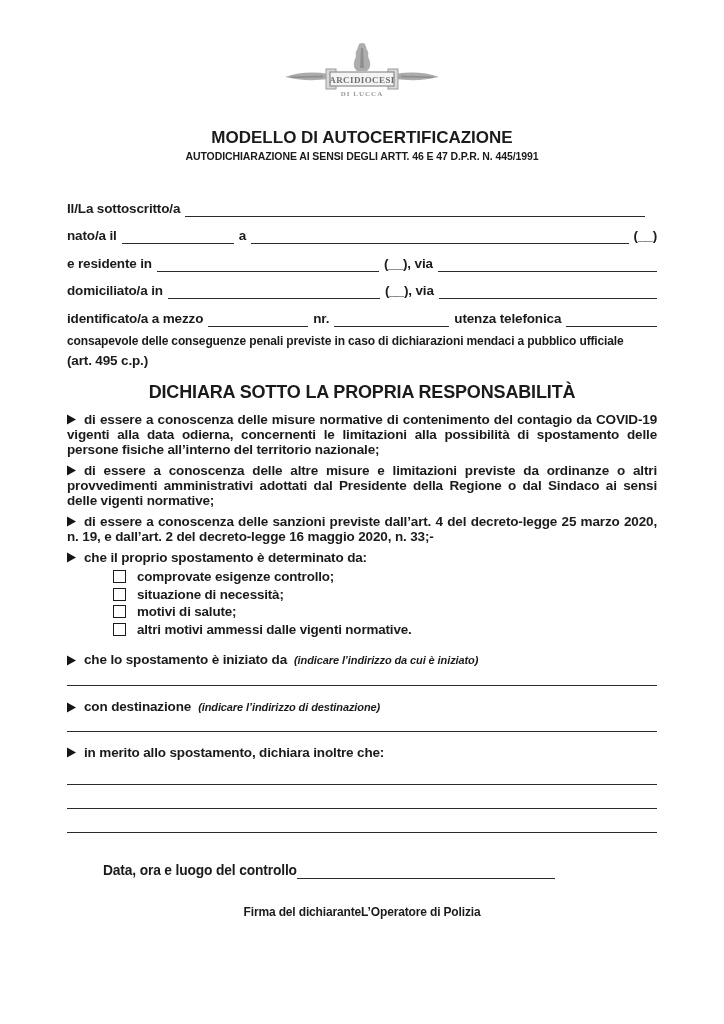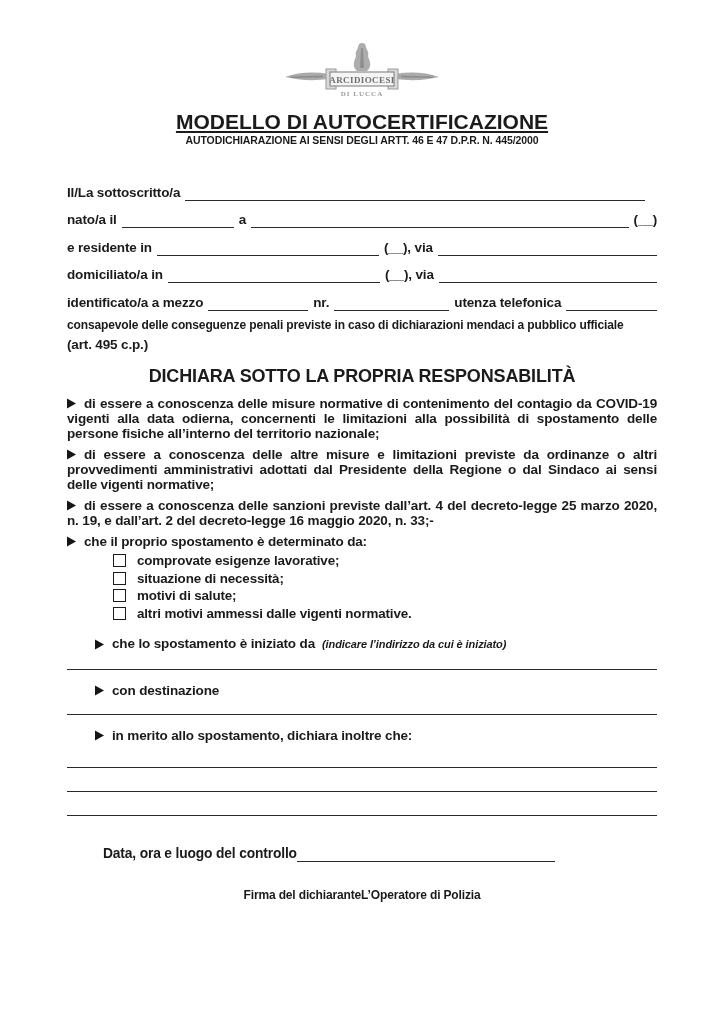--- a/index.html
+++ b/index.html
@@ -5,21 +5,21 @@
   html,body{margin:0;padding:0;background:#ffffff;}
   .page{
     width:724px;height:1024px;box-sizing:border-box;
     padding:42px 67px 0 67px;overflow:hidden;background:#fff;
     font-family:"Liberation Sans",sans-serif;font-weight:700;color:#1b1b1b;
     letter-spacing:-0.15px;
   }
   
   .logo-wrap{text-align:center;height:66px;}
   
-  .title{margin-top:4px;text-align:center;font-size:21px;line-height:20px;letter-spacing:0;text-decoration:underline;}
+  .title{margin-top:20px;text-align:center;font-size:17px;line-height:20px;letter-spacing:0;}
   .subtitle{margin-top:2px;text-align:center;font-size:10.5px;line-height:13px;letter-spacing:-0.1px;}
   
   .rows{margin-top:26px;}
   .frow{display:flex;align-items:flex-end;height:27.5px;font-size:13.5px;line-height:16px;}
   .frow .lbl{white-space:nowrap;}
   .blank{display:inline-block;border-bottom:1.5px solid #2b2b2b;height:16px;margin-left:5px;}
   .blank.bflex{flex:1 1 auto;}
   .blank + .lbl{margin-left:5px;}
   .w112{width:112px;} .w100{width:100px;} .w222{width:222px;} .w212{width:212px;} .w115{width:115px;}
   .endpad{margin-right:12px;}
@@ -31,21 +31,21 @@
   .heading{margin-top:13px;text-align:center;font-size:18px;line-height:17px;}
   .bullet{margin:11px 0 0 0;font-size:13.5px;line-height:15px;text-align:justify;}
   .bullet.tight{margin-top:6px;}
   .arr{display:inline-block;width:0;height:0;border-top:5px solid transparent;
        border-bottom:5px solid transparent;border-left:9px solid #161616;
        margin-right:8px;transform:translateY(0.5px);}
   .checklist{margin-top:3px;padding-left:46px;}
   .check-row{display:flex;align-items:center;height:17.8px;font-size:13.4px;}
   .cbx{display:inline-block;width:11px;height:11px;border:1.6px solid #1b1b1b;
        margin-right:11px;flex:0 0 auto;background:#fff;}
-  .inline-head{margin-top:10px;font-size:13.5px;line-height:21px;display:flex;align-items:baseline;margin-left:28px;}
+  .inline-head{margin-top:10px;font-size:13.5px;line-height:21px;display:flex;align-items:baseline;}
   .inline-head .arr{align-self:center;}
   .note{font-style:italic;font-size:11px;margin-left:7px;letter-spacing:-0.1px;white-space:nowrap;}
   .wline{border-bottom:1.7px solid #2b2b2b;height:0;}
   .m-line1{margin-top:14px;} .m-line2{margin-top:13px;}
   .m-wl1{margin-top:21px;} .m-wl{margin-top:23px;}
   
   .control{margin-top:29px;display:flex;align-items:flex-end;font-size:13.8px;line-height:17px;margin-left:36px;}
   .control .blank{margin-left:0;width:258px;}
   .signatures{margin-top:26px;display:flex;justify-content:center;font-size:12px;}
 </style>
@@ -68,21 +68,21 @@
       <rect x="49" y="27" width="10" height="20" fill="#d9d9d9" stroke="#9a9a9a" stroke-width="1"></rect>
       <rect x="111" y="27" width="10" height="20" fill="#d9d9d9" stroke="#9a9a9a" stroke-width="1"></rect>
 
       <rect x="53" y="30" width="64" height="14" fill="#f4f4f4" stroke="#8d8d8d" stroke-width="1.2"></rect>
       <text x="85" y="40.5" text-anchor="middle" font-family="Liberation Serif, serif" font-size="9" letter-spacing="0.4" fill="#6f6f6f">ARCIDIOCESI</text>
       <text x="85" y="54" text-anchor="middle" font-family="Liberation Serif, serif" font-size="7" letter-spacing="1" fill="#9a9a9a">DI LUCCA</text>
     </svg>
   </div>
 
   <div class="title">MODELLO DI AUTOCERTIFICAZIONE</div>
-  <div class="subtitle">AUTODICHIARAZIONE AI SENSI DEGLI ARTT. 46 E 47 D.P.R. N. 445/2000</div>
+  <div class="subtitle">AUTODICHIARAZIONE AI SENSI DEGLI ARTT. 46 E 47 D.P.R. N. 445/1991</div>
 
   <div class="rows">
     <div class="frow">
       <span class="lbl">Il/La sottoscritto/a</span>
       <span class="blank bflex endpad"></span>
     </div>
     <div class="frow">
       <span class="lbl">nato/a il</span>
       <span class="blank w112"></span>
       <span class="lbl">a</span>
@@ -120,21 +120,21 @@
 
   <p class="bullet tight"><span class="arr"></span><span>di essere a conoscenza delle altre misure e limitazioni previste da ordinanze o altri provvedimenti amministrativi adottati dal Presidente della Regione o dal Sindaco ai sensi delle vigenti normative;</span></p>
 
   <p class="bullet tight"><span class="arr"></span><span>di essere a conoscenza delle sanzioni previste dall’art. 4 del decreto-legge 25 marzo 2020, n. 19, e dall’art. 2 del decreto-legge 16 maggio 2020, n. 33;-</span></p>
 
   <p class="bullet tight"><span class="arr"></span><span>che il proprio spostamento è determinato da:</span></p>
 
   <div class="checklist">
     <div class="check-row">
       <span class="cbx"></span>
-      <span>comprovate esigenze lavorative;</span>
+      <span>comprovate esigenze controllo;</span>
     </div>
     <div class="check-row">
       <span class="cbx"></span>
       <span>situazione di necessità;</span>
     </div>
     <div class="check-row">
       <span class="cbx"></span>
       <span>motivi di salute;</span>
     </div>
     <div class="check-row">
@@ -146,20 +146,21 @@
   <div class="inline-head">
     <span class="arr"></span>
     <span>che lo spostamento è iniziato da</span>
     <span class="note">(indicare l’indirizzo da cui è iniziato)</span>
   </div>
   <div class="wline m-line1"></div>
 
   <div class="inline-head">
     <span class="arr"></span>
     <span>con destinazione</span>
+    <span class="note">(indicare l’indirizzo di destinazione)</span>
   </div>
   <div class="wline m-line2"></div>
 
   <div class="inline-head">
     <span class="arr"></span>
     <span>in merito allo spostamento, dichiara inoltre che:</span>
   </div>
   <div class="wline m-wl1"></div>
   <div class="wline m-wl"></div>
   <div class="wline m-wl"></div>

